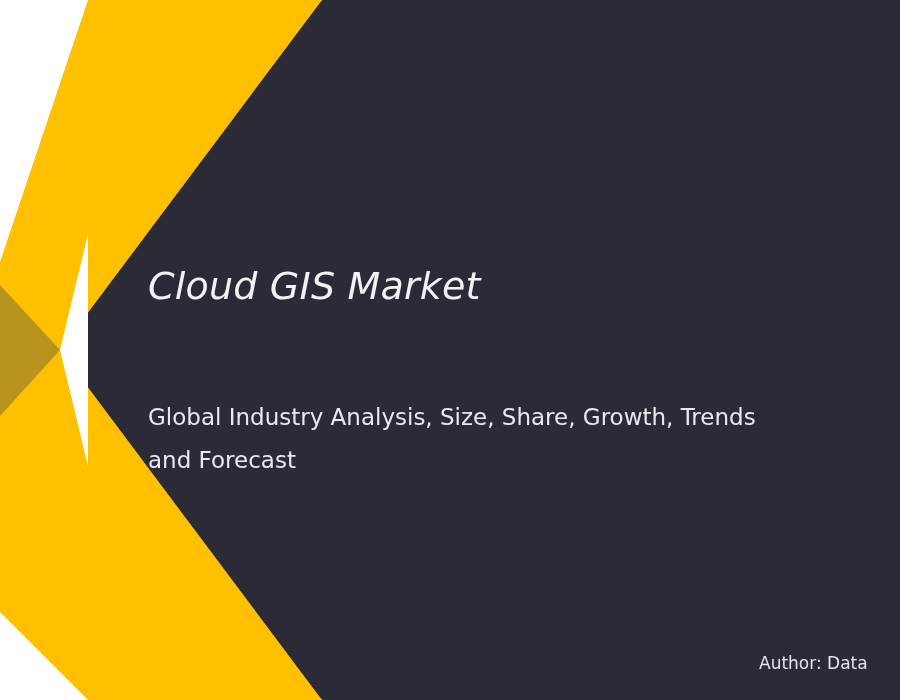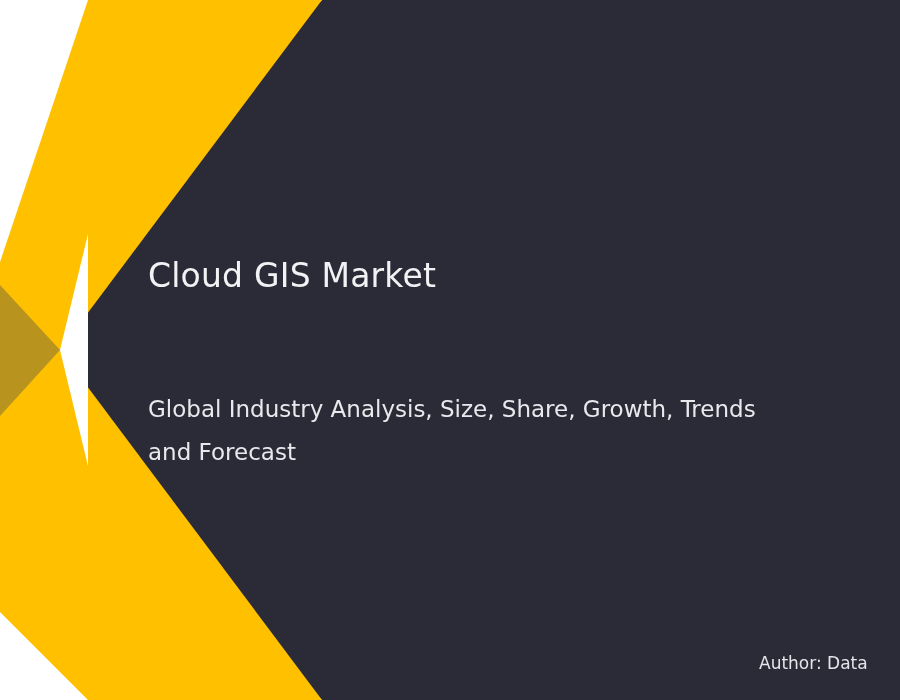--- a/index.html
+++ b/index.html
@@ -72,32 +72,33 @@
     position: absolute;
     top: 0;
     left: 0;
     width: 900px;
     height: 700px;
   }
 
   #title {
     position: absolute;
     left: 148px;
-    top: 256px;
-    font-size: 33px;
+    top: 264px;
+    font-size: 38px;
     font-weight: 400;
     color: #f2f2f4;
     letter-spacing: 0.2px;
     white-space: nowrap;
+    font-style: italic;
   }
 
   #subtitle {
     position: absolute;
     left: 148px;
-    top: 388px;
+    top: 396px;
     width: 640px;
     font-size: 23px;
     font-weight: 400;
     line-height: 43px;
     color: #e9e9ed;
   }
 
   #author {
     position: absolute;
     left: 759px;

